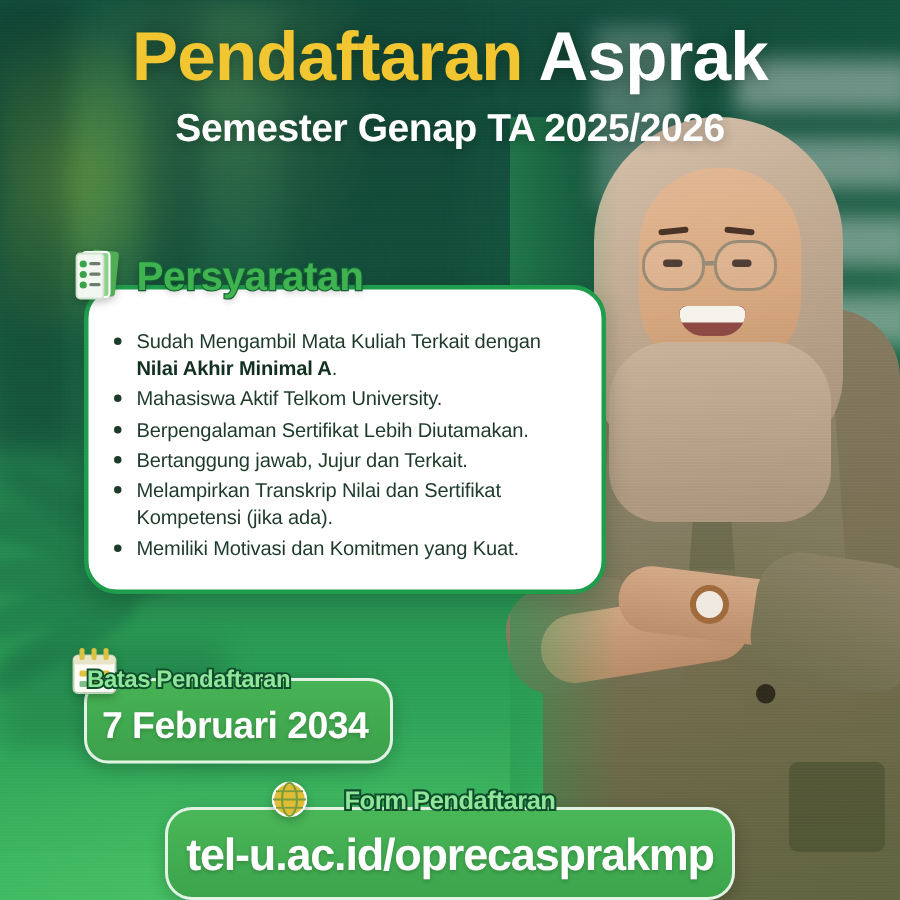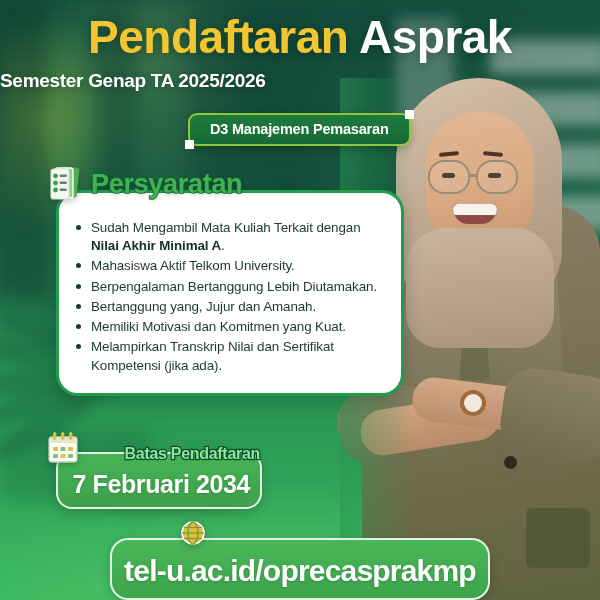--- a/index.html
+++ b/index.html
@@ -129,22 +129,22 @@
     text-align:center;
     font-size:46px; font-weight:bold; line-height:1.02;
     letter-spacing:-.5px;
     text-shadow:0 2px 10px rgba(0,0,0,.30);
     white-space:nowrap;
   }
   .h-yellow{ color:#F2C630; }
   .h-white{ color:#ffffff; }
   .subtitle{
     position:absolute; left:0; top:70px; width:100%;
-    text-align:left;
-    font-size:19px; font-weight:bold; color:#ffffff;
+    text-align:center;
+    font-size:26px; font-weight:bold; color:#ffffff;
     letter-spacing:-.3px;
     text-shadow:0 2px 8px rgba(0,0,0,.28);
     white-space:nowrap;
   }
 
   
   .prog-badge{
     position:absolute; left:188px; top:113px;
     padding:6px 20px 7px;
     background:linear-gradient(180deg,#1f7a3d,#166b35);
@@ -202,21 +202,21 @@
   .req-list b{ font-weight:bold; color:#12301f; }
 
   
   .deadline{
     position:absolute; left:56px; top:452px;
     width:206px;
     background:linear-gradient(180deg,#46b355,#3da14b);
     border:2px solid rgba(255,255,255,.85);
     border-radius:16px;
     padding:16px 10px 8px;
-    text-align:right;
+    text-align:left;
     box-shadow:0 4px 12px rgba(0,0,0,.20);
   }
   .deadline-label{
     position:absolute; left:0; top:-9px; width:100%;
     font-size:16px; font-weight:bold;
     color:#8FE59A;
     -webkit-text-stroke:2.6px #0f4e2b;
     paint-order:stroke fill;
     letter-spacing:-.3px;
     white-space:nowrap;
@@ -326,25 +326,20 @@
   </div>
 
   <div class="bg-noise"></div>
 
   <div class="headline">
     <span class="h-yellow">Pendaftaran</span>
     <span class="h-white">Asprak</span>
   </div>
   <div class="subtitle">Semester Genap TA 2025/2026</div>
 
-  <div class="prog-badge">
-    <span>D3 Manajemen Pemasaran</span>
-    <span class="corner tr"></span>
-    <span class="corner bl"></span>
-  </div>
 
   <div class="req-wrap">
     <div class="req-card">
 
       <svg class="req-icon" viewBox="0 0 42 42">
         <rect x="14" y="4" width="18" height="30" rx="2.5" fill="#4fae52" transform="rotate(6 23 19)"></rect>
         <rect x="9" y="5" width="18" height="30" rx="2.5" fill="#8fd08f" stroke="#ffffff" stroke-width="1.4"></rect>
         <rect x="5" y="6" width="18" height="30" rx="2.5" fill="#f2f7f1" stroke="#cfe3cd" stroke-width="1.2"></rect>
         <circle cx="9.5" cy="13" r="2.4" fill="#3aa24a"></circle>
         <circle cx="9.5" cy="20" r="2.4" fill="#3aa24a"></circle>
@@ -352,24 +347,24 @@
         <rect x="13.5" y="11.6" width="7.5" height="2.3" rx="1.1" fill="#6b7d6b"></rect>
         <rect x="13.5" y="18.6" width="7.5" height="2.3" rx="1.1" fill="#6b7d6b"></rect>
         <rect x="13.5" y="25.6" width="7.5" height="2.3" rx="1.1" fill="#6b7d6b"></rect>
       </svg>
 
       <div class="req-title">Persyaratan</div>
 
       <ul class="req-list">
         <li><span>Sudah Mengambil Mata Kuliah Terkait dengan </span><b>Nilai Akhir Minimal A</b><span>.</span></li>
         <li><span>Mahasiswa Aktif Telkom University.</span></li>
-        <li><span>Berpengalaman Bertanggung Lebih Diutamakan.</span></li>
-        <li><span>Bertanggung yang, Jujur dan Amanah.</span></li>
+        <li><span>Berpengalaman Sertifikat Lebih Diutamakan.</span></li>
+        <li><span>Bertanggung jawab, Jujur dan Terkait.</span></li>
+        <li><span>Melampirkan Transkrip Nilai dan Sertifikat Kompetensi (jika ada).</span></li>
         <li><span>Memiliki Motivasi dan Komitmen yang Kuat.</span></li>
-        <li><span>Melampirkan Transkrip Nilai dan Sertifikat Kompetensi (jika ada).</span></li>
       </ul>
     </div>
   </div>
 
   <div class="deadline">
     <svg class="cal-icon" viewBox="0 0 38 36">
       <rect x="5" y="7" width="28" height="25" rx="3" fill="#fdfdf6" stroke="#bdd2b6" stroke-width="1.3"></rect>
       <rect x="5" y="7" width="28" height="6" rx="3" fill="#e8e4c8"></rect>
       <rect x="9" y="2" width="3.4" height="8" rx="1.7" fill="#d8c23f"></rect>
       <rect x="17" y="2" width="3.4" height="8" rx="1.7" fill="#d8c23f"></rect>
@@ -386,16 +381,17 @@
   </div>
 
   <div class="formblock">
     <svg class="globe-icon" viewBox="0 0 26 26">
       <circle cx="13" cy="13" r="11" fill="#e0bd34" stroke="#ffffff" stroke-width="1.6"></circle>
       <ellipse cx="13" cy="13" rx="5" ry="11" fill="none" stroke="#7a9c3c" stroke-width="1.4"></ellipse>
       <line x1="2" y1="13" x2="24" y2="13" stroke="#7a9c3c" stroke-width="1.4"></line>
       <line x1="4" y1="7.5" x2="22" y2="7.5" stroke="#7a9c3c" stroke-width="1.2"></line>
       <line x1="4" y1="18.5" x2="22" y2="18.5" stroke="#7a9c3c" stroke-width="1.2"></line>
     </svg>
+    <div class="form-label">Form Pendaftaran</div>
     <div class="form-url">tel-u.ac.id/oprecasprakmp</div>
   </div>
 
 </div>
 
 </body></html>

